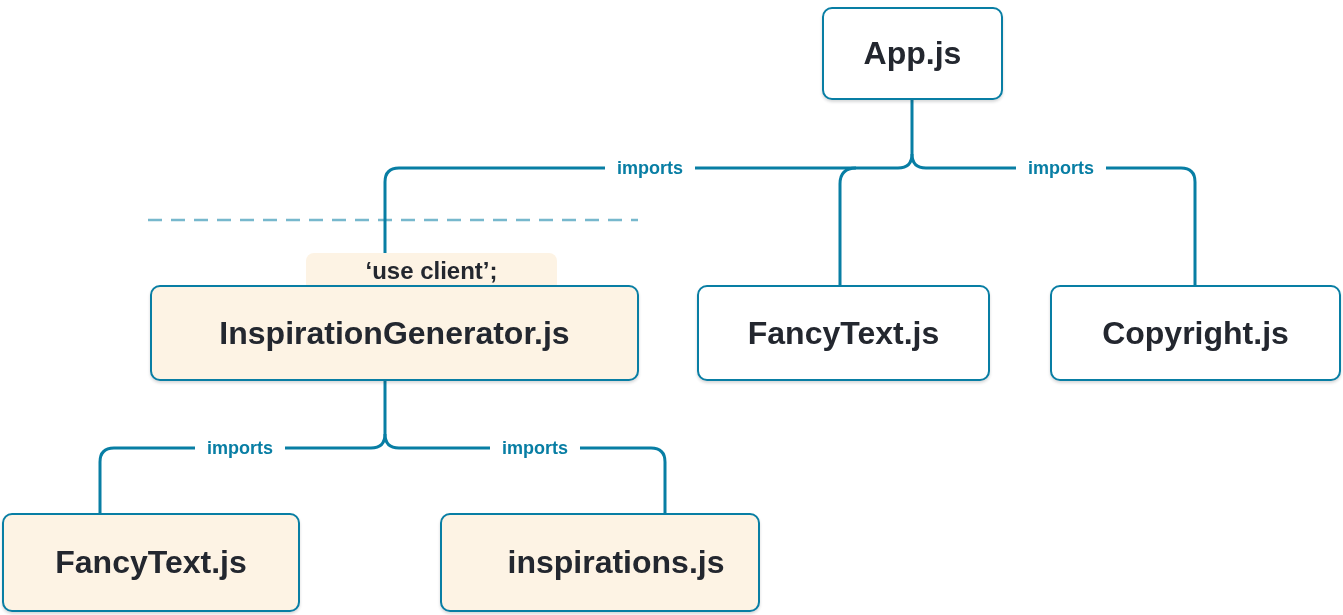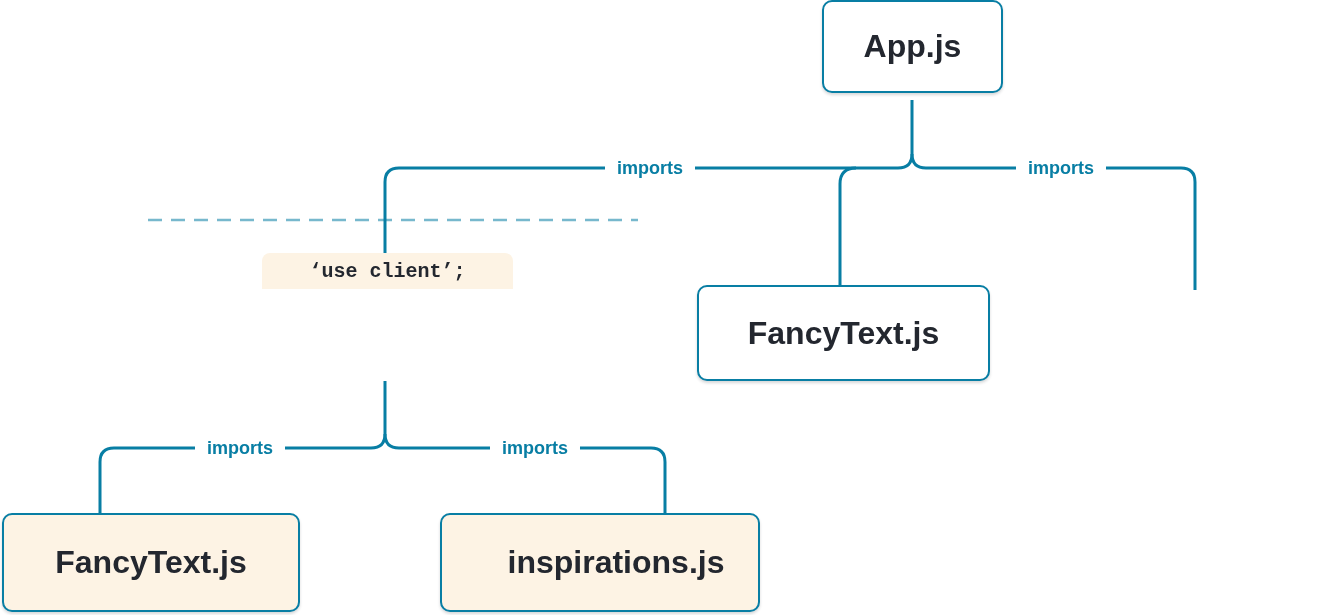--- a/index.html
+++ b/index.html
@@ -47,40 +47,41 @@
     background: #fdf3e4;
   }
   .directive-chip {
     position: absolute;
     box-sizing: border-box;
     background: #fdf3e4;
     border-radius: 8px 8px 0 0;
     display: flex;
     align-items: center;
     justify-content: center;
-    font-family: Liberation Mono, monospace;
-    font-size: 20px;
+    font-family: Liberation Sans, sans-serif;
+    font-size: 24px;
     font-weight: bold;
     color: #23272f;
     z-index: 2;
+    margin-left: 44px;
   }
   .edge-label {
     position: absolute;
     z-index: 2;
     background: #ffffff;
     color: #087ea4;
     font-size: 18px;
     font-weight: bold;
     padding: 0 12px;
     line-height: 32px;
     transform: translate(-50%, -50%);
     white-space: nowrap;
   }
   
-  #node-app        { left: 822px;  top: 0;   width: 181px; height: 93px; }
+  #node-app        { left: 822px;  top: 7px;   width: 181px; height: 93px; }
   #node-generator  { left: 150px;  top: 285px; width: 489px; height: 96px; }
   #chip-directive  { left: 262px;  top: 253px; width: 251px; height: 36px; }
   #node-fancy-top  { left: 697px;  top: 285px; width: 293px; height: 96px; }
   #node-copyright  { left: 1050px; top: 285px; width: 291px; height: 96px; }
   #node-fancy-bot  { left: 2px;    top: 513px; width: 298px; height: 99px; }
   #node-inspirations { left: 440px; top: 513px; width: 320px; height: 99px; padding-left: 32px; }
   
   #label-app-generator    { left: 650px;  top: 168px; }
   #label-app-copyright    { left: 1061px; top: 168px; }
   #label-gen-fancy        { left: 240px;  top: 448px; }
@@ -107,21 +108,23 @@
   <div class="edge-label" id="label-app-copyright">imports</div>
 
   <div class="edge-label" id="label-gen-fancy">imports</div>
 
   <div class="edge-label" id="label-gen-inspirations">imports</div>
 
   <div class="directive-chip" id="chip-directive">‘use client’;</div>
 
   <div class="node" id="node-app">App.js</div>
 
+  <div class="node client" id="node-generator">InspirationGenerator.js</div>
 
   <div class="node" id="node-fancy-top">FancyText.js</div>
 
+  <div class="node" id="node-copyright">Copyright.js</div>
 
   <div class="node client" id="node-fancy-bot">FancyText.js</div>
 
   <div class="node client" id="node-inspirations">inspirations.js</div>
 
 </div>
 
 </body></html>

